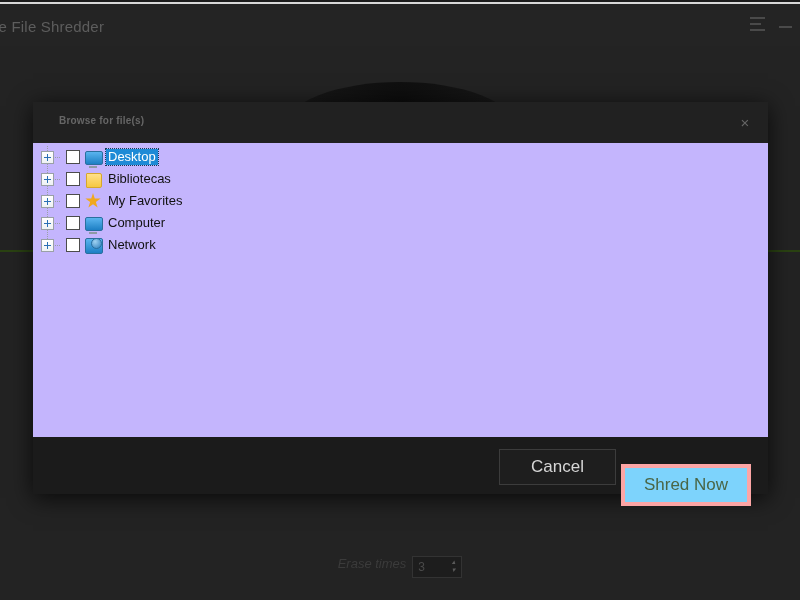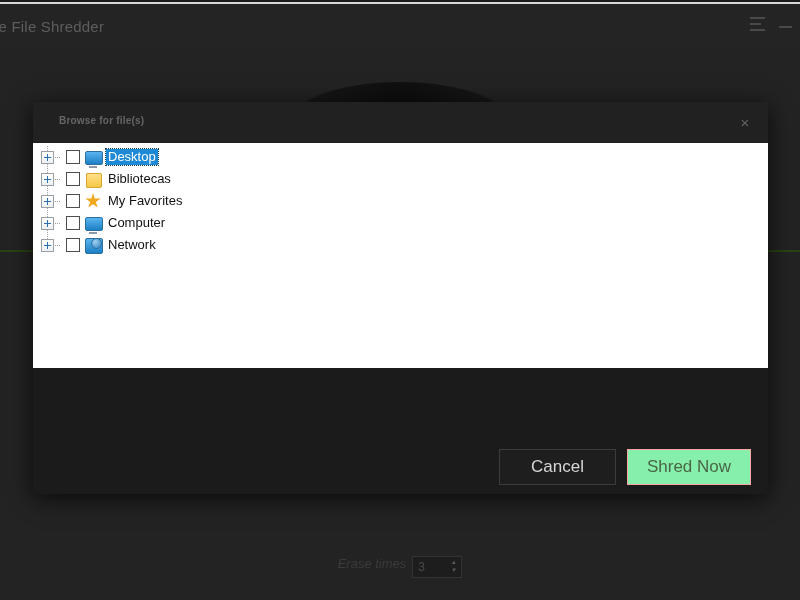--- a/index.html
+++ b/index.html
@@ -181,22 +181,22 @@
     line-height: 22px;
     cursor: pointer;
   }
 
   
   .tree-panel {
     position: absolute;
     left: 0;
     top: 41px;
     width: 735px;
-    height: 225px;
-    background: #ffffff;
+    height: 294px;
+    background: #c4b5fd;
     overflow: hidden;
   }
   .tree-list {
     padding-top: 3px;
   }
   .tree-row {
     position: relative;
     height: 22px;
     display: flex;
     align-items: center;
@@ -361,23 +361,24 @@
   .btn-cancel {
     right: 152px;
     width: 115px;
     background: #1e1e1e;
     border: 1px solid #3c3c3c;
     color: #d6d6d6;
   }
   .btn-shred {
     right: 17px;
     width: 122px;
-    background: #86efac;
-    border: 1px solid #fca5a5;
+    background: #7dd3fc;
+    border: 4px solid #fca5a5;
     color: #4a6646;
+    margin-top: 15px;
   }
 </style>
 </head>
 <body>
 
 <div id="app">
 
   <div class="app-titlebar">
     <div class="app-title">ee File Shredder</div>
     <div class="titlebar-icons">

